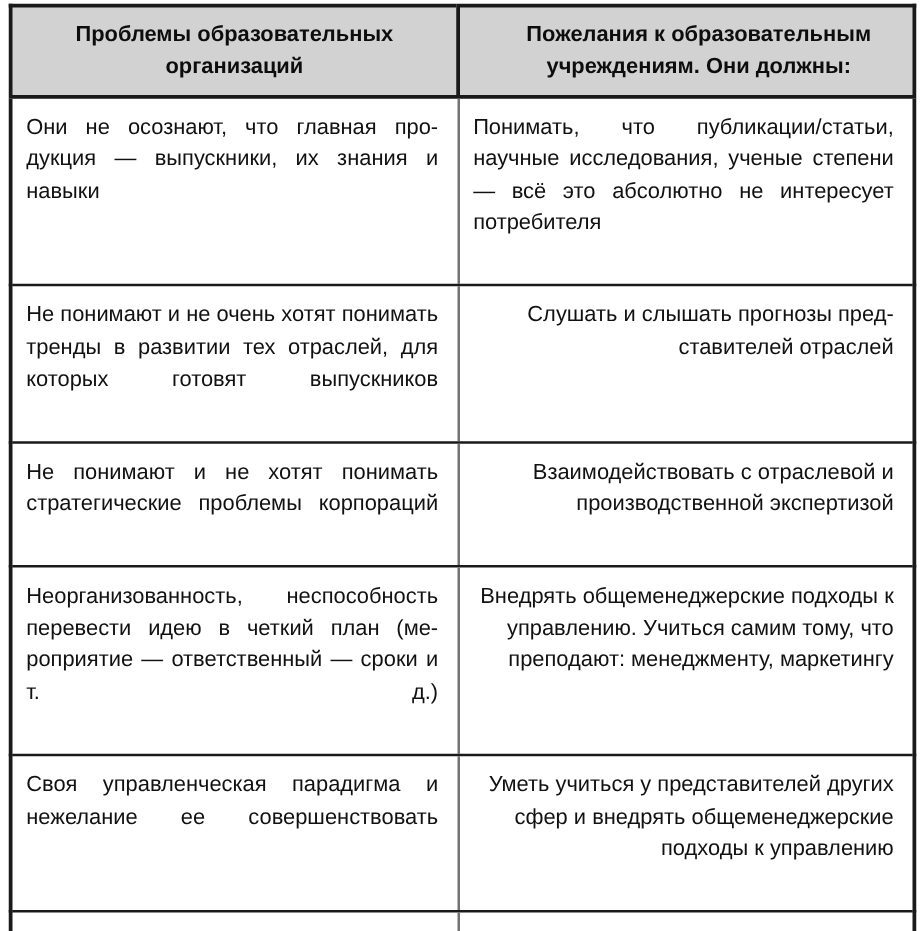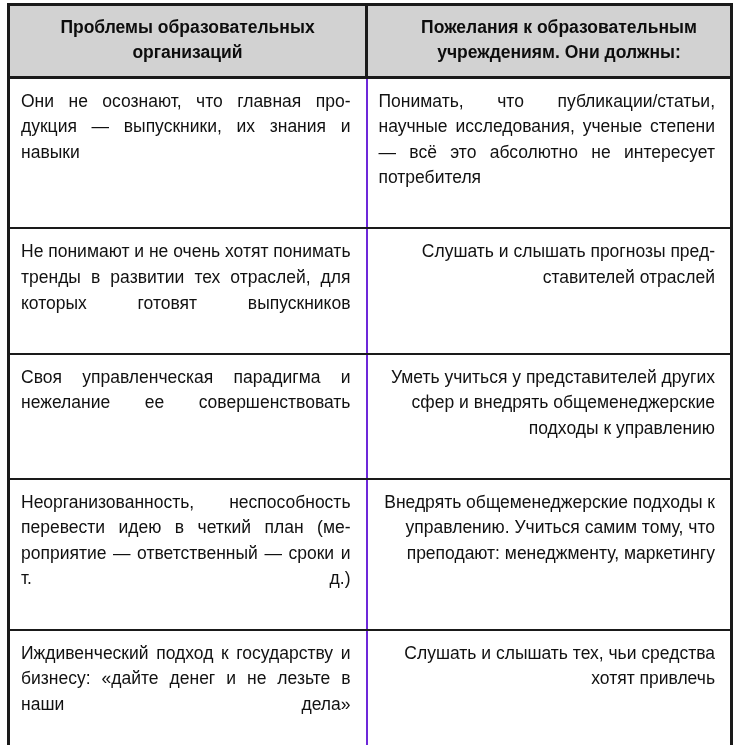--- a/index.html
+++ b/index.html
@@ -57,21 +57,21 @@
     line-height: 1.46;
     padding: 10px 15px 11px 11px;
     vertical-align: top;
     border-bottom: 2px solid #1a1a1a;
     text-align: justify;
     text-justify: inter-word;
     hyphens: manual;
     color: #111111;
   }
   tbody td.col-sep {
-    border-left: 2px solid #6d28d9;
+    border-left: 2px solid #737373;
   }
   tbody tr:last-child td {
     border-bottom: none;
   }
   tbody td.flush      { text-align: right; }
 
   .cell-text { display: block; }
   
   .cell-text::after {
     content: "";
@@ -110,36 +110,44 @@
 
       <tr>
         <td>
           <span class="cell-text">Не понимают и не очень хотят пони­мать тренды в развитии тех отраслей, для которых готовят выпускников</span>
         </td>
         <td class="col-sep flush">
           <span class="cell-text">Слушать и слышать прогнозы пред­ставителей отраслей</span>
         </td>
       </tr>
 
-
       <tr>
         <td>
-          <span class="cell-text">Своя управленческая парадигма и нежелание ее совершенствовать</span>
+          <span class="cell-text">Не понимают и не хотят пони­мать стратегические проблемы корпораций</span>
         </td>
         <td class="col-sep flush">
-          <span class="cell-text">Уметь учиться у представителей дру­гих сфер и внедрять общеменеджер­ские подходы к управлению</span>
+          <span class="cell-text">Взаимодействовать с отраслевой и производственной экспертизой</span>
         </td>
       </tr>
 
       <tr>
         <td>
           <span class="cell-text">Неорганизованность, неспособность перевести идею в четкий план (ме­роприятие — ответственный — сро­ки и т. д.)</span>
         </td>
         <td class="col-sep flush">
           <span class="cell-text">Внедрять общеменеджерские под­ходы к управлению. Учиться самим тому, что преподают: менеджменту, маркетингу</span>
+        </td>
+      </tr>
+
+      <tr>
+        <td>
+          <span class="cell-text">Своя управленческая парадигма и нежелание ее совершенствовать</span>
+        </td>
+        <td class="col-sep flush">
+          <span class="cell-text">Уметь учиться у представителей дру­гих сфер и внедрять общеменеджер­ские подходы к управлению</span>
         </td>
       </tr>
 
       <tr>
         <td>
           <span class="cell-text">Иждивенческий подход к госу­дарству и бизнесу: «дайте денег и не лезьте в наши дела»</span>
         </td>
         <td class="col-sep flush">
           <span class="cell-text">Слушать и слышать тех, чьи средства хотят привлечь</span>
         </td>

